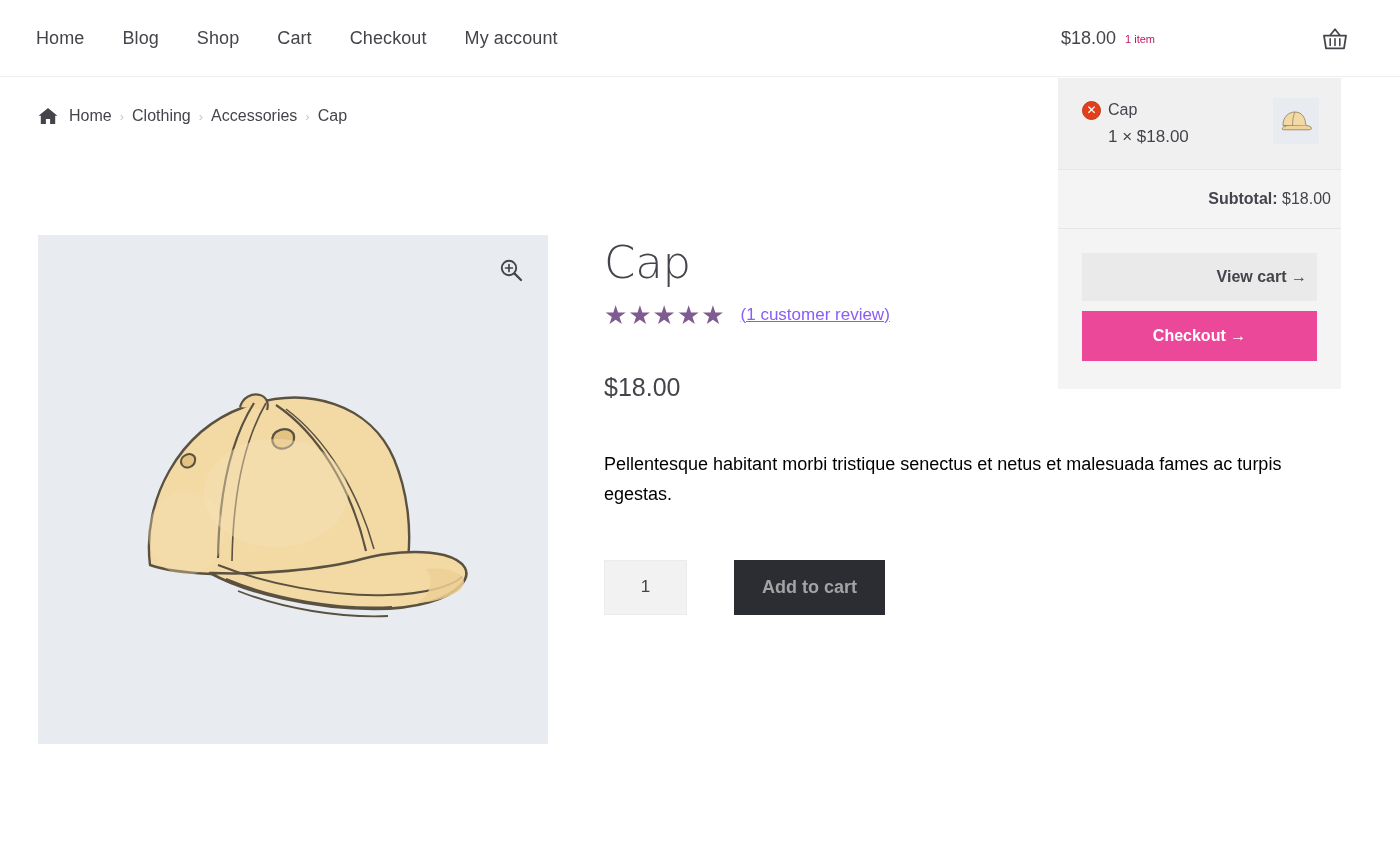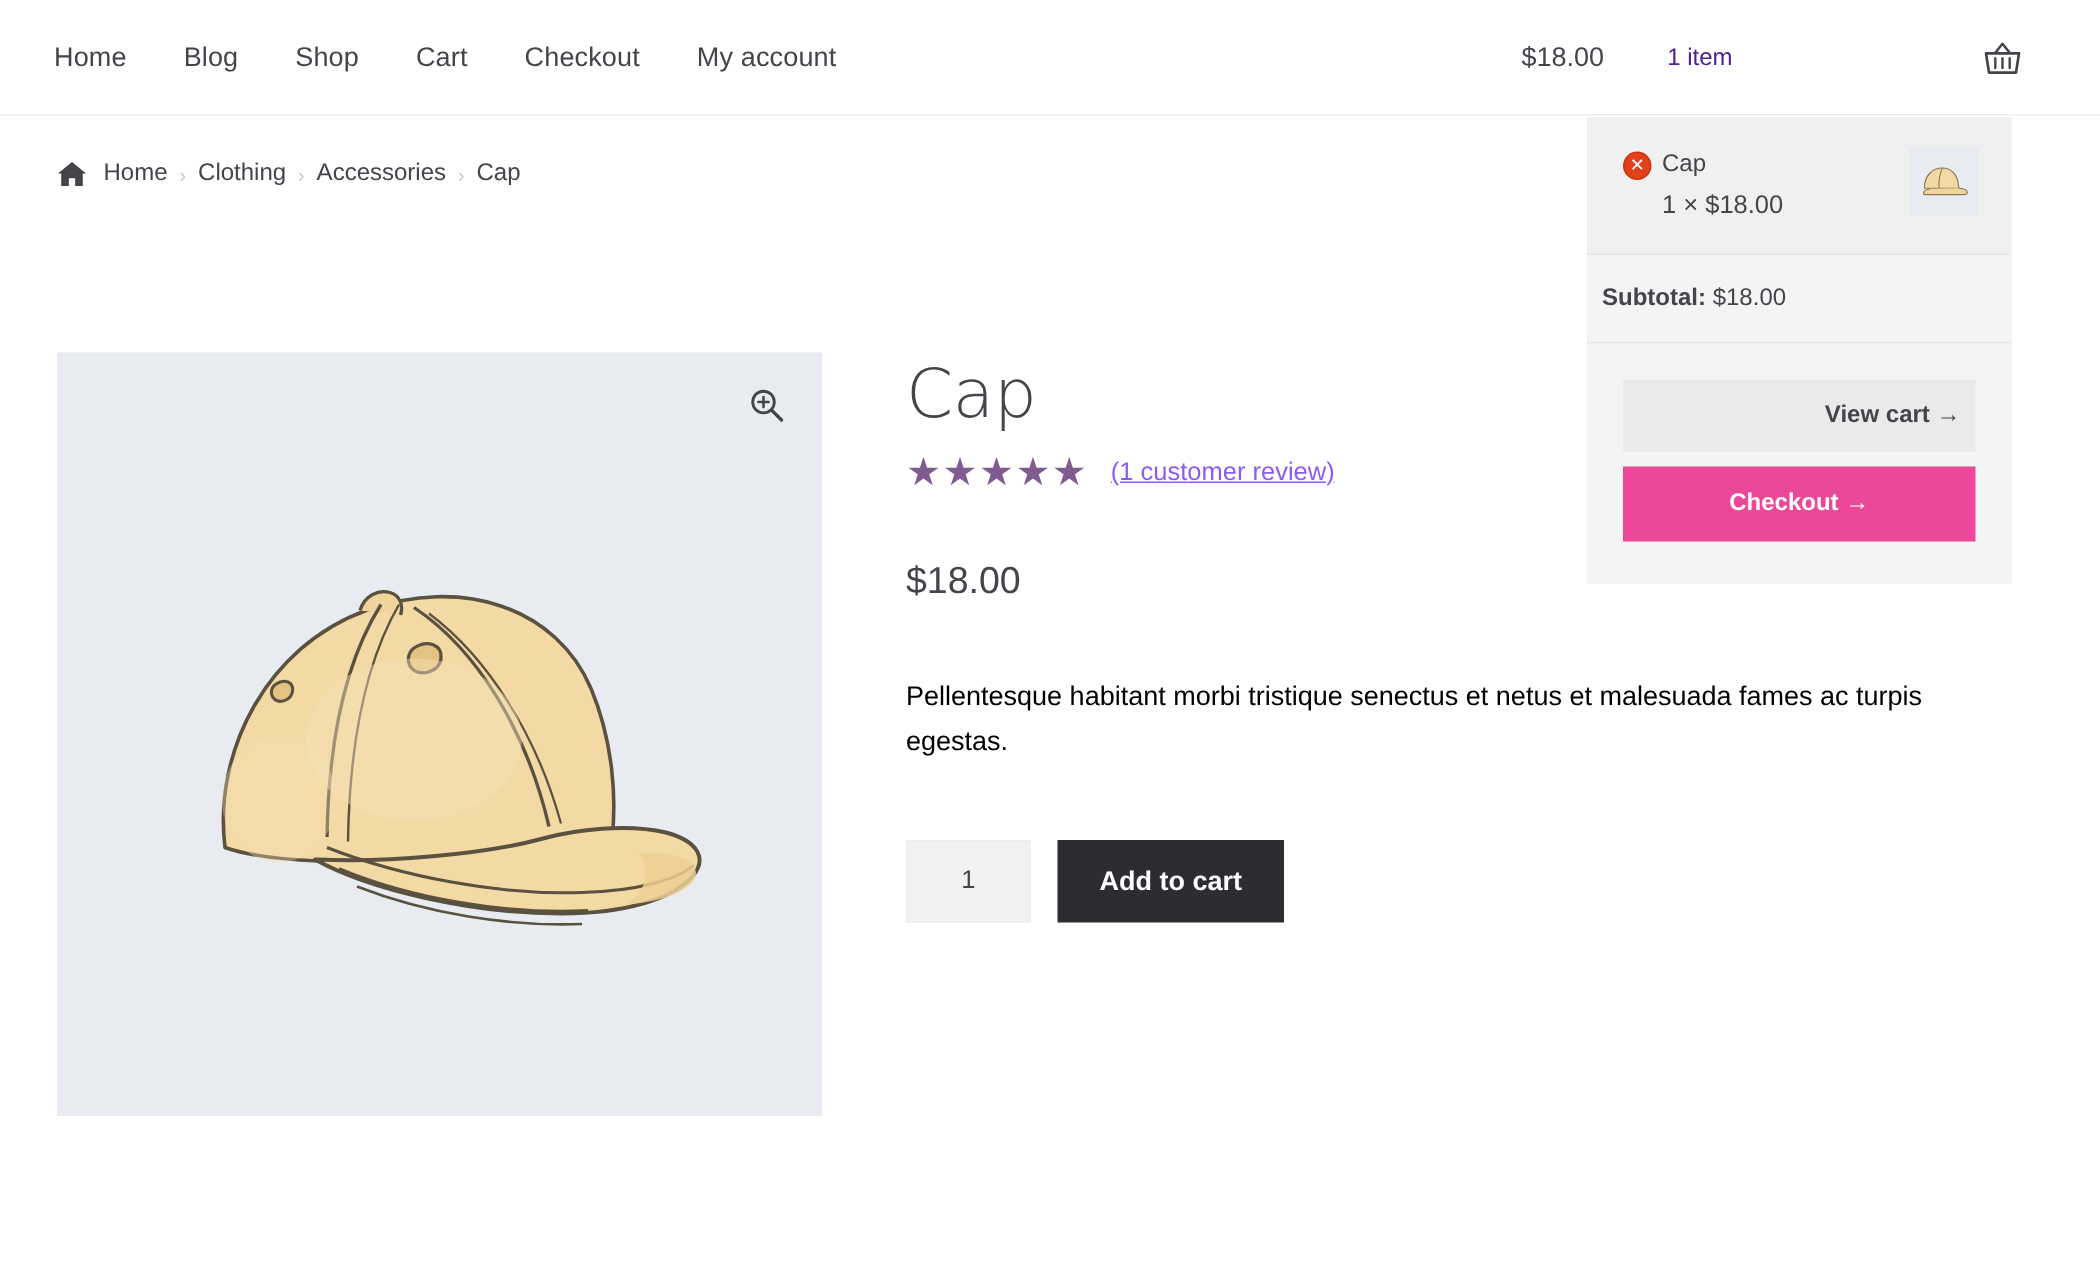--- a/index.html
+++ b/index.html
@@ -45,23 +45,22 @@
     align-items: center;
     gap: 0;
     text-decoration: none;
   }
   .cart-amount {
     font-size: 18px;
     color: #43454b;
     margin-right: 9px;
   }
   .cart-count {
-    font-size: 16px;
-    color: #4c1d95;
-    margin-left: 33px;
+    font-size: 11px;
+    color: #be185d;
   }
   .cart-basket-icon {
     margin-left: 167px;
     display: flex;
     align-items: center;
     color: #43454b;
   }
 
   
   .mini-cart {
@@ -107,21 +106,21 @@
     color: #43454b;
   }
   .mini-cart-thumb {
     position: absolute;
     right: 22px; top: 20px;
     width: 46px; height: 46px;
     background: #e8ecf0;
     overflow: hidden;
   }
   .mini-cart-subtotal {
-    text-align: left;
+    text-align: right;
     padding: 20px 10px;
     font-size: 16px;
     color: #43454b;
     border-bottom: 1px solid #e6e6e6;
     background: #f4f4f4;
   }
   .mini-cart-subtotal strong { font-weight: 700; }
   .mini-cart-buttons {
     padding: 24px 24px 28px 24px;
     background: #f4f4f4;
@@ -262,26 +261,27 @@
     border: 1px solid #ececec;
     text-align: center;
     font-size: 17px;
     color: #43454b;
     font-family: "Liberation Sans", sans-serif;
   }
   .add-to-cart {
     height: 55px;
     padding: 3px 28px;
     background: #2c2d33;
-    color: #ffffff;
+    color: #a3a3a3;
     border: 0;
     font-size: 18px;
     font-weight: 700;
     cursor: pointer;
     font-family: "Liberation Sans", sans-serif;
+    margin-left: 29px;
   }
   .product-meta {
     margin-top: 51px;
     padding-top: 30px;
     border-top: 1px solid #f0f0f0;
     font-size: 17px;
     color: #43454b;
     line-height: 1.65;
   }
   .product-meta a {

